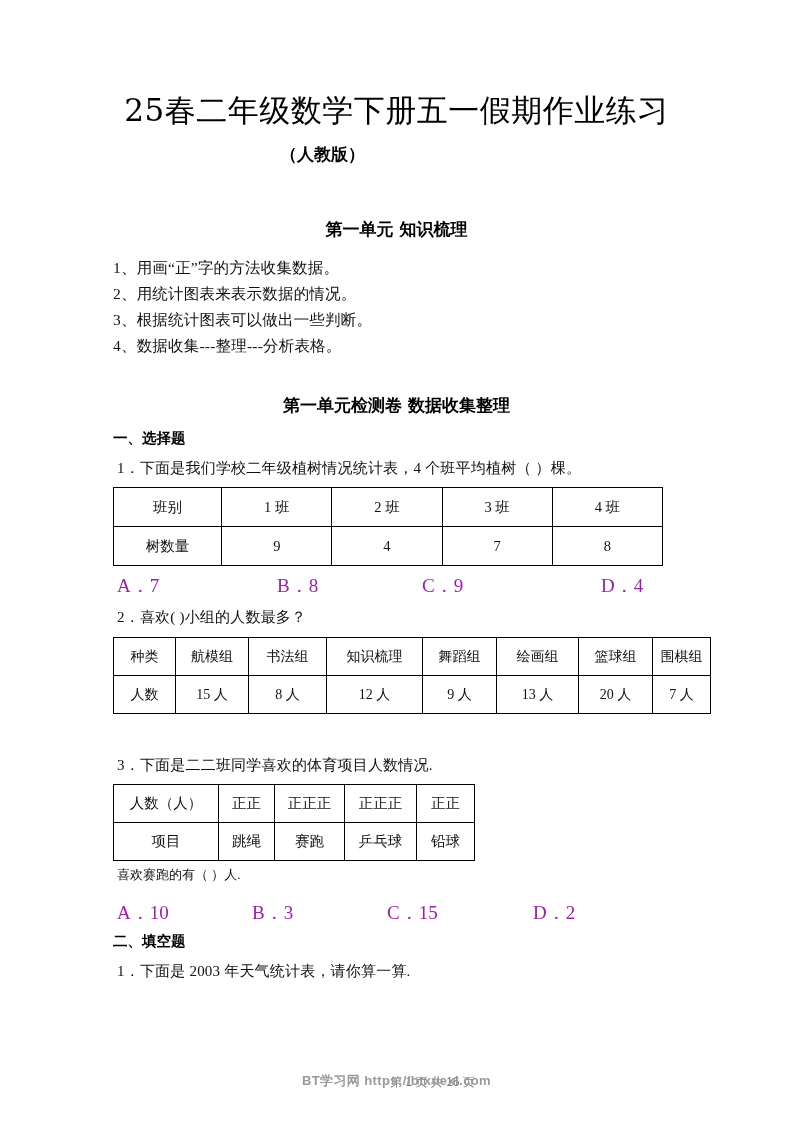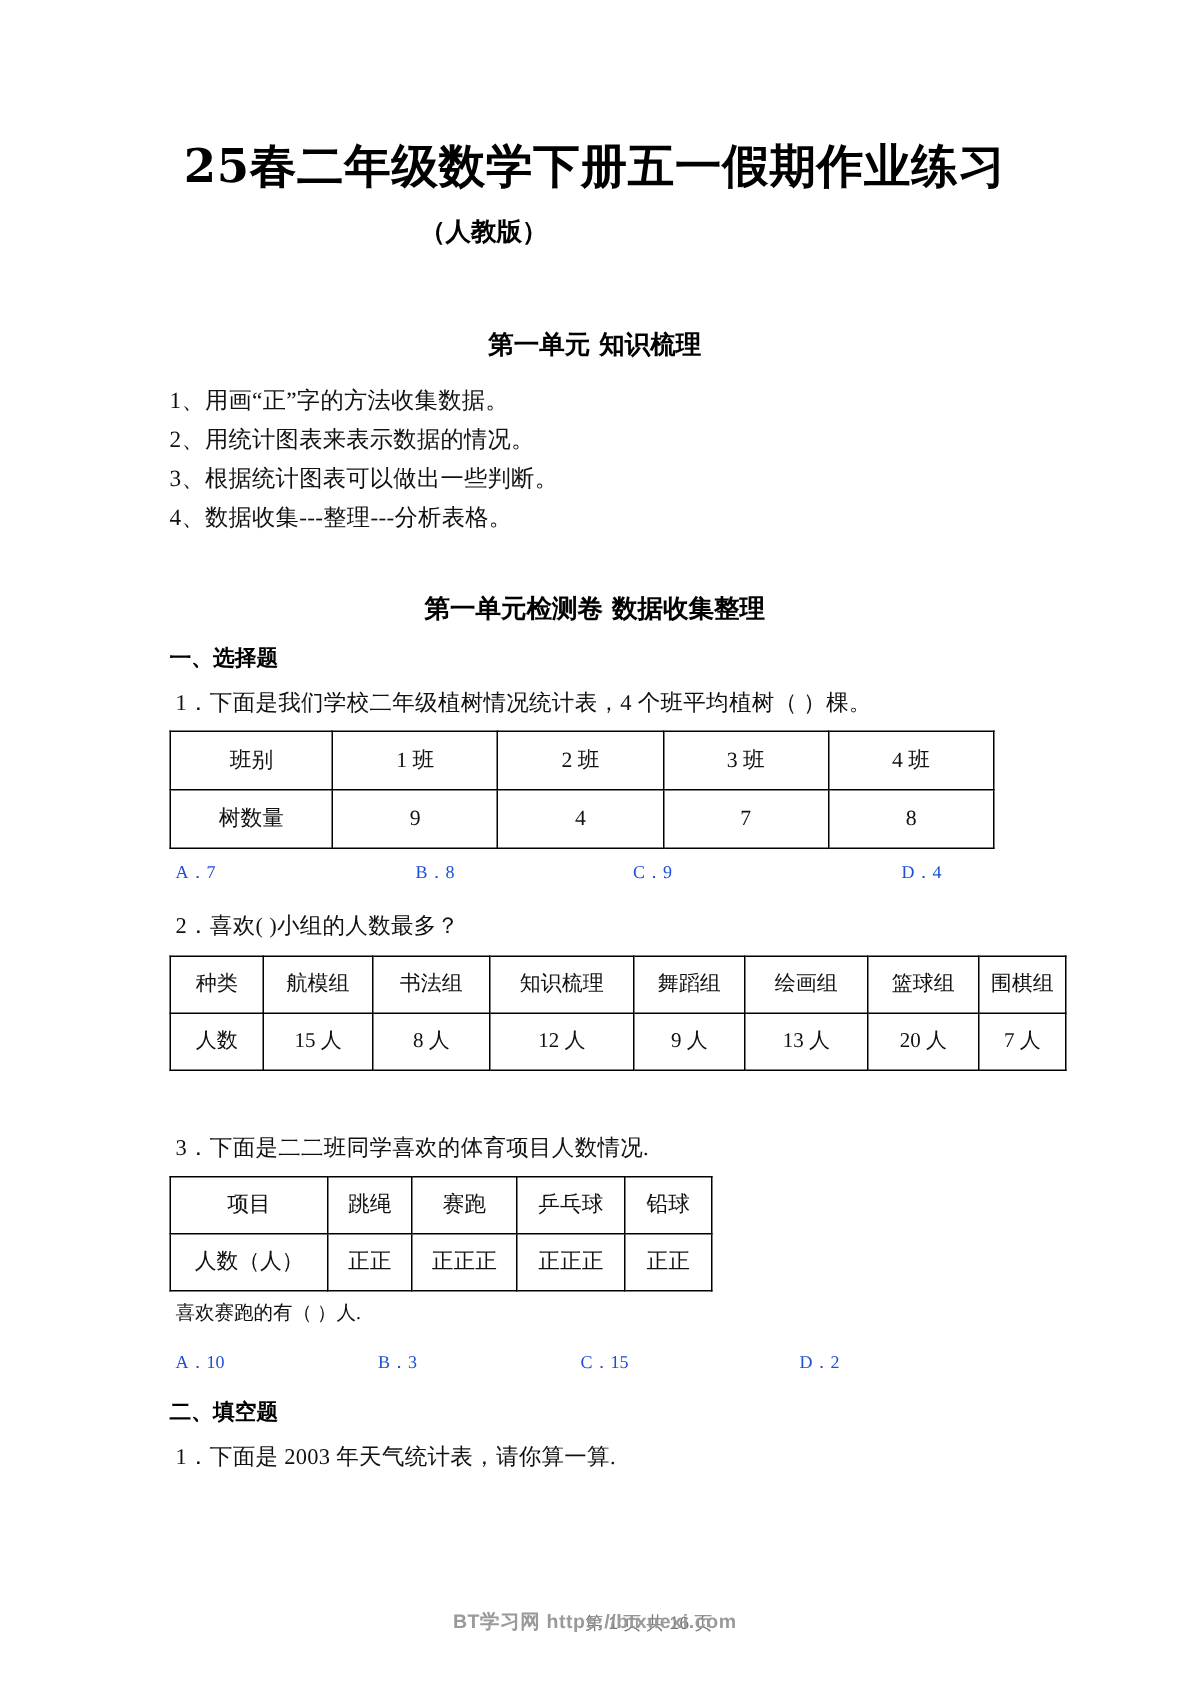--- a/index.html
+++ b/index.html
@@ -24,21 +24,21 @@
 
   
   .doc-title {
     position: absolute;
     left: 0;
     top: 90px;
     width: 793px;
     text-align: center;
     font-family: "DejaVu Serif", "Liberation Serif", serif;
     font-size: 31px;
-    font-weight: 700;
+    font-weight: 400;
     letter-spacing: 0.5px;
     color: #000;
     white-space: nowrap;
   }
   .doc-subtitle {
     position: absolute;
     left: 0;
     top: 143px;
     width: 645px;
     text-align: center;
@@ -101,22 +101,22 @@
     white-space: nowrap;
   }
 
   
   .options {
     position: absolute;
     height: 22px;
   }
   .options .opt {
     position: absolute;
-    font-size: 12px;
-    color: #1d4ed8;
+    font-size: 19px;
+    color: #a21caf;
     white-space: nowrap;
     font-family: Liberation Serif, serif;
   }
 
   
   table.grid {
     position: absolute;
     border-collapse: collapse;
     table-layout: fixed;
     background: #fff;
@@ -290,32 +290,32 @@
   <table class="grid" id="table-sports">
     <colgroup>
       <col class="c0">
         <col class="c1">
         <col class="c2">
         <col class="c3">
         <col class="c4">
     </colgroup>
     <tbody>
       <tr>
+        <td>人数（人）</td>
+        <td>正正</td>
+        <td>正正正</td>
+        <td>正正正</td>
+        <td>正正</td>
+      </tr>
+      <tr>
         <td>项目</td>
         <td>跳绳</td>
         <td>赛跑</td>
         <td>乒乓球</td>
         <td>铅球</td>
-      </tr>
-      <tr>
-        <td>人数（人）</td>
-        <td>正正</td>
-        <td>正正正</td>
-        <td>正正正</td>
-        <td>正正</td>
       </tr>
     </tbody>
   </table>
 
   <div class="sub-text" style="top:866px">喜欢赛跑的有（    ）人.</div>
 
   <div class="options" style="left:0; top:900px; width:793px">
     <span class="opt" style="left:117px">A．10</span>
     <span class="opt" style="left:252px">B．3</span>
     <span class="opt" style="left:387px">C．15</span>

